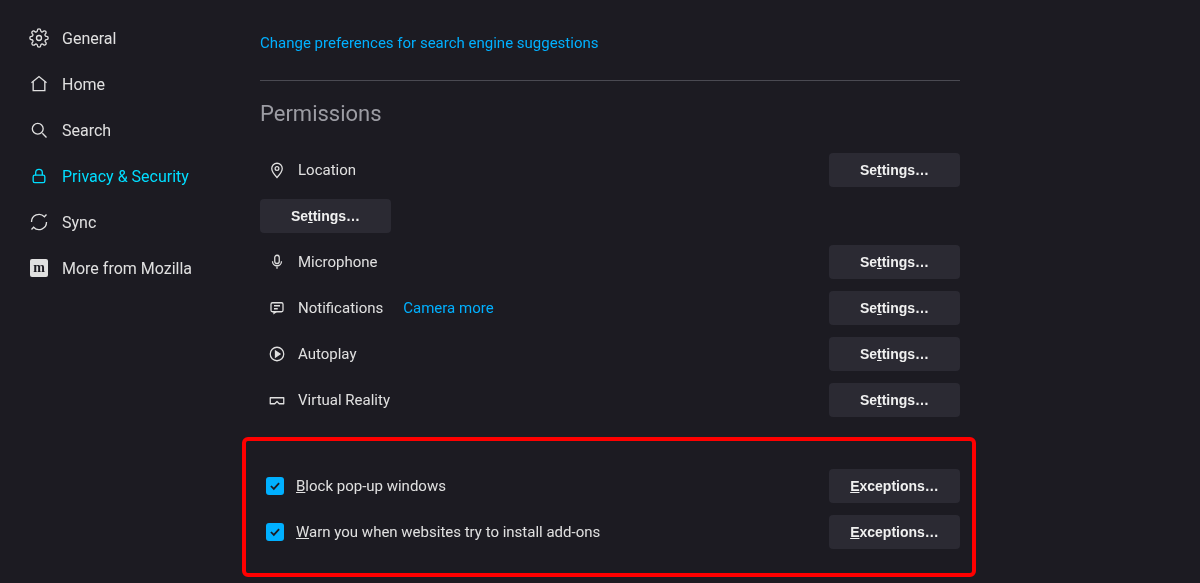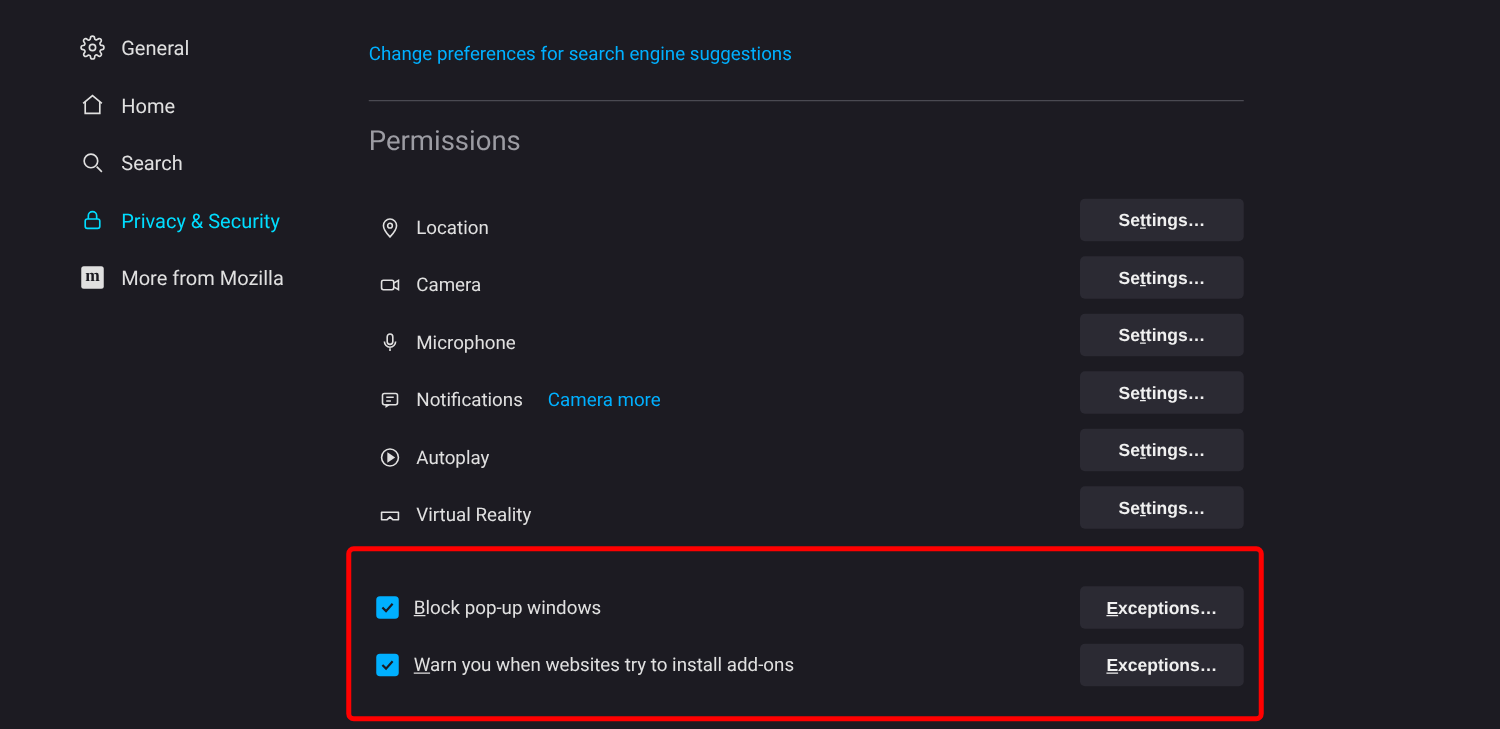--- a/index.html
+++ b/index.html
@@ -10,21 +10,20 @@
     font-size: 15px;
     width: 1200px;
     height: 583px;
     overflow: hidden;
     display: flex;
   }
   .sidebar {
     width: 240px;
     padding: 15px 0 0 0;
     flex-shrink: 0;
-    margin-left: 35px;
   }
   .sidebar-item {
     display: flex;
     align-items: center;
     padding: 12px 20px 12px 28px;
     cursor: pointer;
     color: #e0e0e0;
     gap: 12px;
   }
   .sidebar-item.active { color: #00ddff; text-align: center; }
@@ -48,21 +47,21 @@
 
   .section-title {
     font-size: 22px;
     color: #9c9ca3;
     font-weight: 400;
     margin-bottom: 21px;
   }
 
   .perm-row {
     display: flex;
-    align-items: flex-end;
+    align-items: center;
     width: 700px;
     height: 46px;
   }
   .perm-left {
     display: flex;
     align-items: center;
     gap: 10px;
     flex: 1;
   }
   .perm-left .icon {
@@ -169,20 +168,29 @@
     <span class="icon">
       <svg viewBox="0 0 24 24">
           <rect x="5" y="11" width="14" height="9" rx="2"></rect>
           <path d="M8 11V8a4 4 0 0 1 8 0v3"></path>
         </svg>
     </span>
     <span class="label">Privacy &amp; Security</span>
   </div>
   <div class="sidebar-item">
     <span class="icon">
+      <svg viewBox="0 0 24 24">
+          <path d="M21 12a9 9 0 0 1-15.5 6.3L3 21"></path>
+          <path d="M3 12a9 9 0 0 1 15.5-6.3L21 3"></path>
+        </svg>
+    </span>
+    <span class="label">Sync</span>
+  </div>
+  <div class="sidebar-item">
+    <span class="icon">
       <span class="mozilla-box">m</span>
     </span>
     <span class="label">More from Mozilla</span>
   </div>
 </div>
 
 <div class="main">
   <span class="link">Change preferences for search engine suggestions</span>
 
   <hr class="divider">
@@ -196,29 +204,20 @@
             <path d="M12 22s7-7.5 7-12a7 7 0 0 0-14 0c0 4.5 7 12 7 12z"></path>
             <circle cx="12" cy="10" r="2.5"></circle>
           </svg>
       </span>
       <span class="perm-label">Location</span>
     </div>
     <button class="btn"><span>Se</span><span class="ul">t</span><span>tings…</span></button>
   </div>
 
   <div class="perm-row">
-    <div class="perm-left">
-      <span class="icon">
-        <svg viewBox="0 0 24 24">
-            <rect x="3" y="7" width="13" height="10" rx="2"></rect>
-            <path d="m16 10 5-3v10l-5-3"></path>
-          </svg>
-      </span>
-      <span class="perm-label">Camera</span>
-    </div>
     <button class="btn"><span>Se</span><span class="ul">t</span><span>tings…</span></button>
   </div>
 
   <div class="perm-row">
     <div class="perm-left">
       <span class="icon">
         <svg viewBox="0 0 24 24">
             <rect x="9" y="3" width="6" height="11" rx="3"></rect>
             <path d="M6 11a6 6 0 0 0 12 0"></path>
             <path d="M12 18v3"></path>

